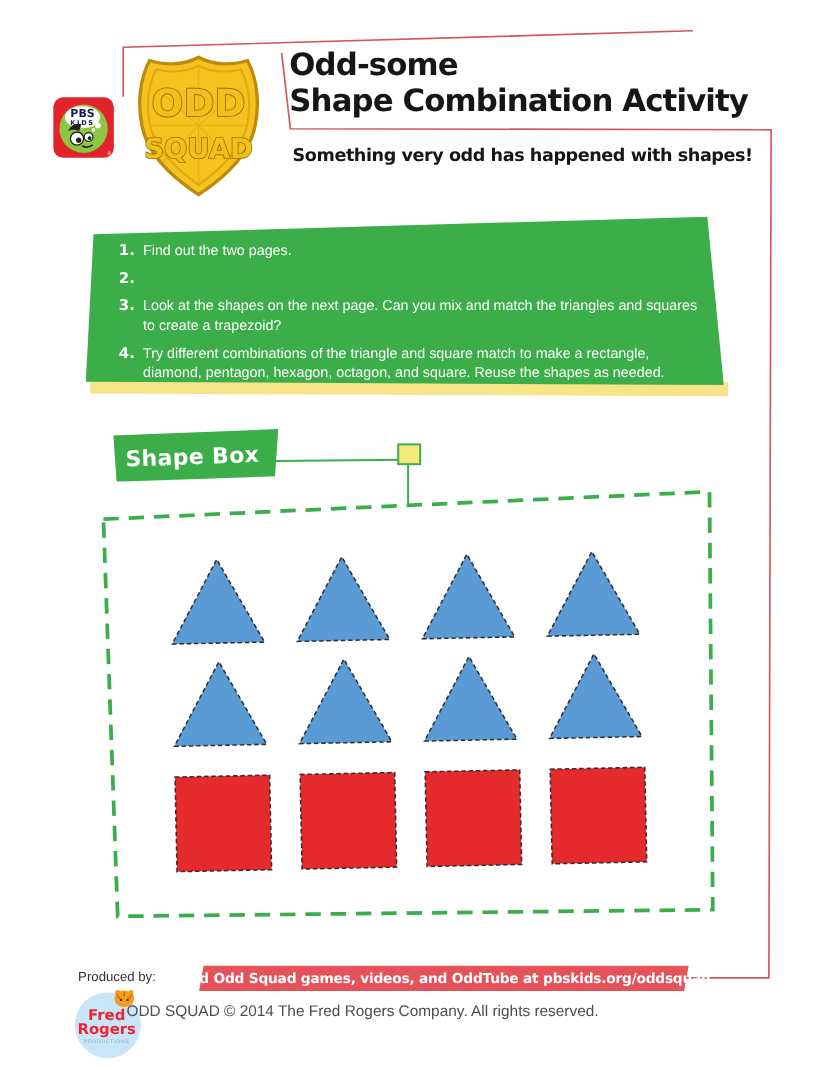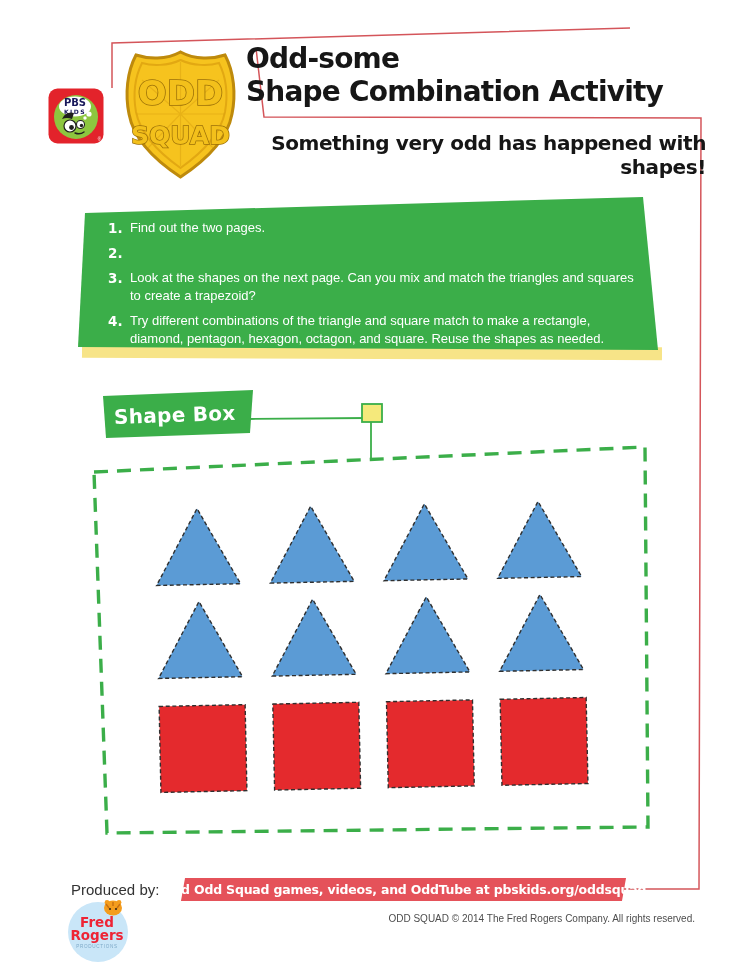--- a/index.html
+++ b/index.html
@@ -5,28 +5,28 @@
   html,body{margin:0;padding:0;background:#fff;}
   .page{
     position:relative;width:750px;height:971px;background:#fff;overflow:hidden;
     font-family:"Liberation Sans",sans-serif;
   }
   svg{display:block;}
   .abs{position:absolute;}
 
   
   .title{
-    position:absolute;left:246px;top:42px;width:470px;
+    position:absolute;left:263px;top:42px;width:470px;
     font-family:"DejaVu Sans","Liberation Sans",sans-serif;
     font-weight:bold;color:#161616;font-size:28px;line-height:33px;letter-spacing:-0.8px;
   }
   .subtitle{
     position:absolute;left:266px;top:131px;width:440px;
     font-family:"DejaVu Sans","Liberation Sans",sans-serif;
-    font-weight:bold;color:#161616;font-size:20px;letter-spacing:-0.4px;text-align:right;
+    font-weight:bold;color:#161616;font-size:16px;letter-spacing:-0.4px;
   }
 
   
   .yellow-strip{
     position:absolute;left:82px;top:346px;width:580px;height:13px;
     background:#F7E488;transform:rotate(0.25deg);
   }
   .green-box{
     position:absolute;left:75px;top:192px;width:590px;height:162px;
     background:#3BAE49;
@@ -47,34 +47,34 @@
     clip-path:polygon(7px 6px,157px 0px,154px 43px,10px 48px);
     display:flex;align-items:center;justify-content:center;
   }
   .shapebox-label span{
     transform:rotate(-2deg);color:#fff;
     font-family:"DejaVu Sans","Liberation Sans",sans-serif;
     font-weight:bold;font-size:20px;letter-spacing:0.3px;
   }
 
   
-  .produced-by{position:absolute;left:71px;top:881px;font-size:15px;color:#333;}
+  .produced-by{position:absolute;left:71px;top:881px;font-size:12px;color:#333;}
   .banner{
     position:absolute;left:183px;top:878px;width:441px;height:23px;
     background:#E5525A;transform:skewX(-10deg);
     display:flex;align-items:center;justify-content:center;
   }
   .banner span{
     transform:skewX(10deg);color:#fff;
     font-family:"DejaVu Sans","Liberation Sans",sans-serif;
     font-weight:bold;font-size:12.5px;letter-spacing:-0.2px;white-space:nowrap;
   }
   .copyright{
-    position:absolute;left:115px;top:913px;width:580px;text-align:right;
-    font-size:10px;line-height:12px;color:#4d4d4d;
+    position:absolute;left:115px;top:913px;width:580px;text-align:left;
+    font-size:14px;line-height:12px;color:#4d4d4d;
   }
 </style>
 </head>
 <body>
 
 <div class="page">
 
   <svg class="abs" style="left:0;top:0" width="750" height="971" viewBox="0 0 750 971">
     <polyline points="112,88 112,43 630,28" fill="none" stroke="#D4555A" stroke-width="1.5"></polyline>
     <polyline points="256,48 264,117 701,118 699,889 624,889" fill="none" stroke="#D4555A" stroke-width="1.5"></polyline>

